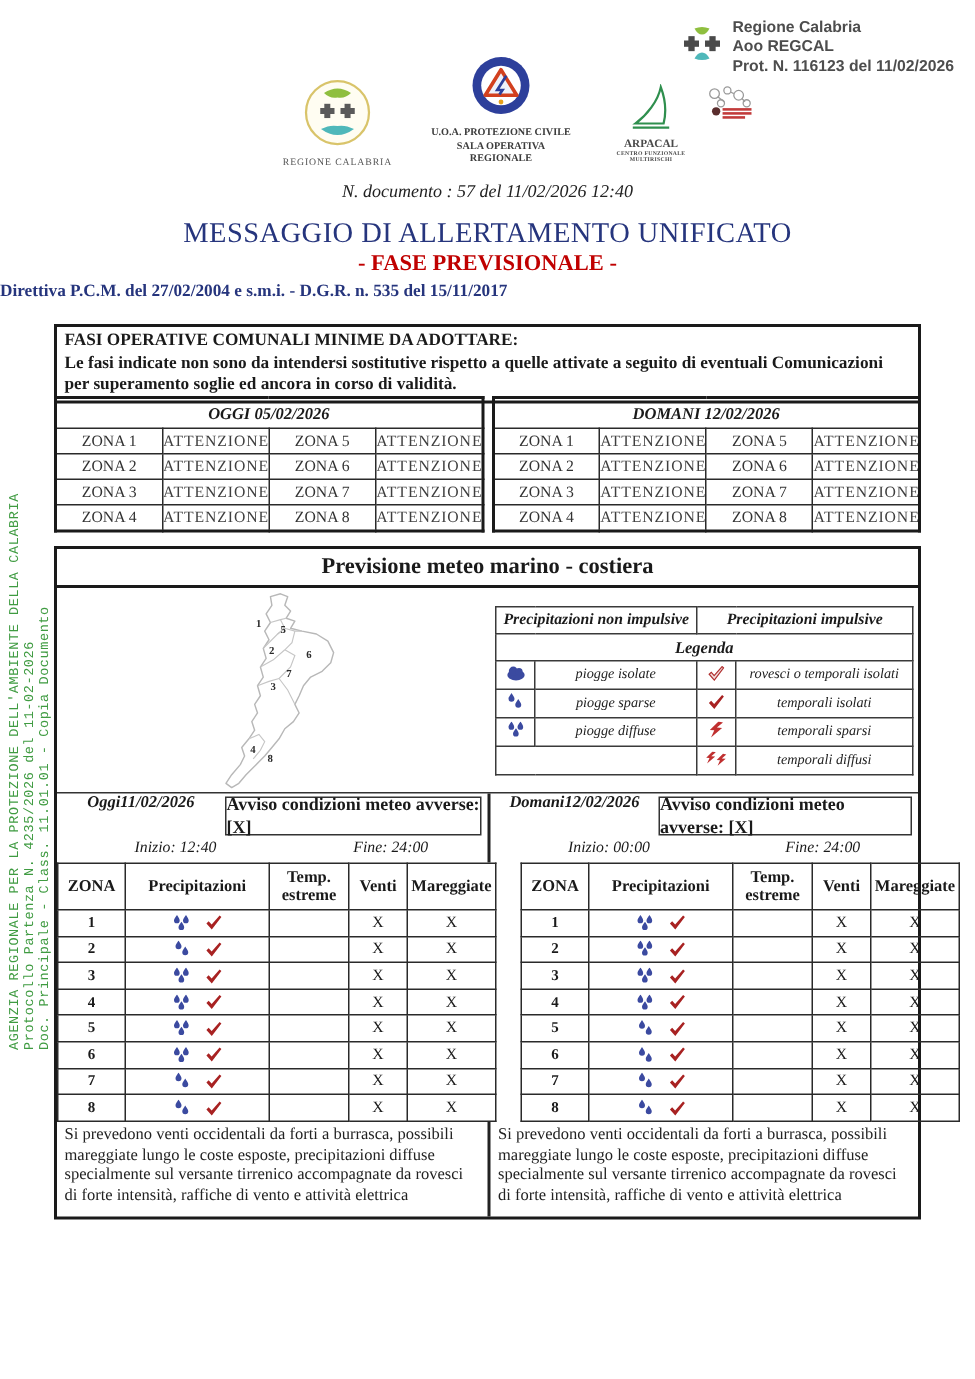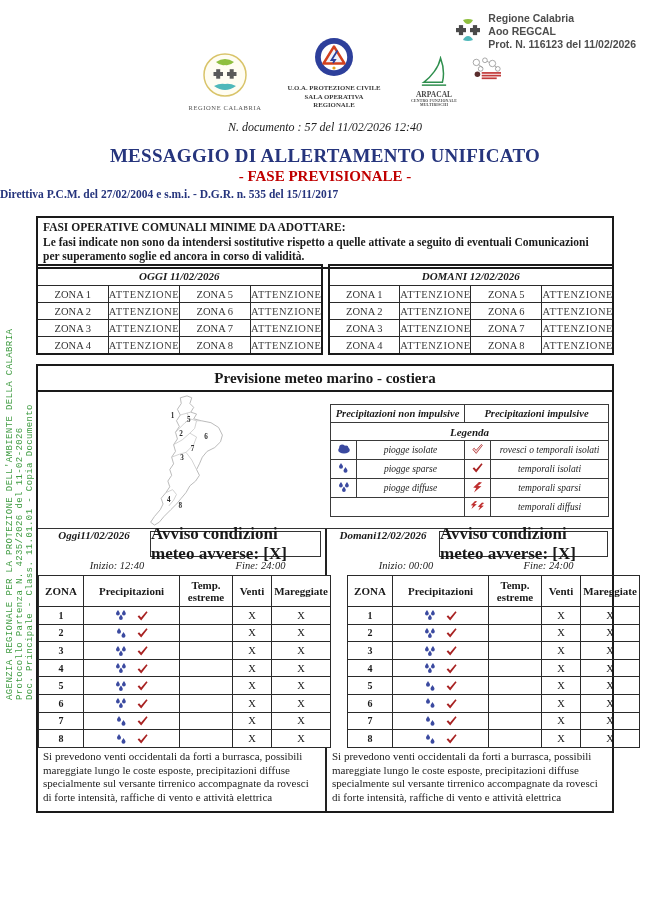--- a/index.html
+++ b/index.html
@@ -19,21 +19,21 @@
   .rc{position:absolute;left:186px;top:52px;width:78px;text-align:center;}
   .caption{font-size:6.5px;letter-spacing:.6px;color:#555;margin-top:2px;}
   .pclogo{position:absolute;left:286px;top:37px;width:96px;text-align:center;}
   .pc-cap{font-size:6.8px;font-weight:bold;color:#3c3c3c;line-height:8.5px;margin-top:3px;}
   .arp{position:absolute;left:403px;top:56px;width:110px;}
   .arp-row{display:flex;align-items:flex-start;gap:2px;}
   .arp-cap{text-align:center;font-size:7.5px;font-weight:bold;color:#4a4a4a;width:62px;margin-top:-4px;}
   .arp-sub{font-size:3.8px;font-weight:bold;letter-spacing:.2px;}
 
   .docnum{position:absolute;top:120px;width:100%;text-align:center;font-style:italic;font-size:12px;color:#222;}
-  .title1{position:absolute;top:145px;width:100%;text-align:center;font-size:19px;font-weight:bold;color:#26357d;letter-spacing:.3px;}
+  .title1{position:absolute;top:145px;width:100%;text-align:center;font-size:19px;font-weight:normal;color:#26357d;letter-spacing:.3px;}
   .title2{position:absolute;top:168px;width:100%;text-align:center;font-size:15px;font-weight:bold;color:#c00000;}
   .title3{position:absolute;top:188px;width:100%;text-align:left;font-size:11.5px;color:#26357d;font-weight:bold;}
 
   .fasi{position:absolute;left:36px;top:216px;width:578px;box-sizing:border-box;border:2px solid #1a1a1a;
         padding:2px 5px 3px 5px;font-size:11.5px;font-weight:bold;line-height:1.28;}
   .fasi-h{}
 
   .fase-wrap{position:absolute;left:36px;top:264px;width:578px;display:flex;gap:5px;}
   table.fase{border-collapse:collapse;width:287px;font-size:10.5px;border:2px solid #1a1a1a;table-layout:fixed;}
   .fase th,.fase td{border:1px solid #2a2a2a;text-align:center;padding:0;overflow:hidden;}
@@ -52,21 +52,21 @@
   table.legend{position:absolute;right:3px;top:12px;border-collapse:collapse;font-size:9.5px;border:1.5px solid #222;}
   .legend th,.legend td{border:1px solid #3a3a3a;padding:0;}
   .legend .lt{font-size:11px;font-style:italic;font-weight:bold;text-align:center;height:17px;}
   .legend .lh{font-style:italic;font-weight:bold;font-size:10.5px;text-align:center;height:17px;}
   .legend td{height:18px;font-style:italic;text-align:center;color:#222;}
 
   .m-avviso{height:46px;border-top:1.5px solid #333;display:flex;}
   .av-half{width:287px;box-sizing:border-box;display:grid;grid-template-columns:112px 1fr;grid-template-rows:28px 17px;}
   .av-right{border-left:2px solid #222;}
   .av-day{font-style:italic;font-weight:bold;font-size:11px;line-height:12.5px;display:flex;flex-direction:row;justify-content:center;text-align:center;}
-  .av-box{margin:2px 4px 0 0;border:1.5px solid #333;font-weight:bold;font-size:17px;display:flex;align-items:center;justify-content:center;}
+  .av-box{margin:2px 4px 0 0;border:1.5px solid #333;font-weight:bold;font-size:12px;display:flex;align-items:center;justify-content:center;}
   .av-sub{font-style:italic;font-size:10.5px;text-align:center;line-height:17px;padding-left:46px;}
 
   .m-tables{display:flex;gap:16px;}
   table.fc{border-collapse:collapse;width:287px;font-size:10.5px;border:1.5px solid #222;table-layout:fixed;}
   .fc th,.fc td{border:1px solid #2a2a2a;text-align:center;padding:0;}
   .fc th{font-weight:bold;font-size:11px;height:30px;line-height:12px;}
   .fc td{height:16.6px;}
   .fc .w-zona{width:44px;} .fc .w-prec{width:95px;} .fc .w-temp{width:52px;} .fc .w-venti{width:38px;} .fc .w-mar{width:58px;}
   .fc td.zn{font-weight:bold;font-size:10px;}
   .ic{display:inline-block;vertical-align:middle;margin:0 5px;line-height:0;}
@@ -173,21 +173,21 @@
 
   <div class="fasi">
     <div class="fasi-h">FASI OPERATIVE COMUNALI MINIME DA ADOTTARE:</div>
     <div>Le fasi indicate non sono da intendersi sostitutive rispetto a quelle attivate a seguito di eventuali Comunicazioni per superamento soglie ed ancora in corso di validità.</div>
   </div>
 
   <div class="fase-wrap">
     <table class="fase">
       <tbody>
           <tr>
-            <th colspan="4">OGGI 11/02/2026</th>
+            <th colspan="4">OGGI 05/02/2026</th>
           </tr>
       <tr>
             <td class="zn">ZONA 1</td>
             <td class="at">ATTENZIONE</td>
             <td class="zn">ZONA 5</td>
             <td class="at">ATTENZIONE</td>
           </tr>
       <tr>
             <td class="zn">ZONA 2</td>
             <td class="at">ATTENZIONE</td>

